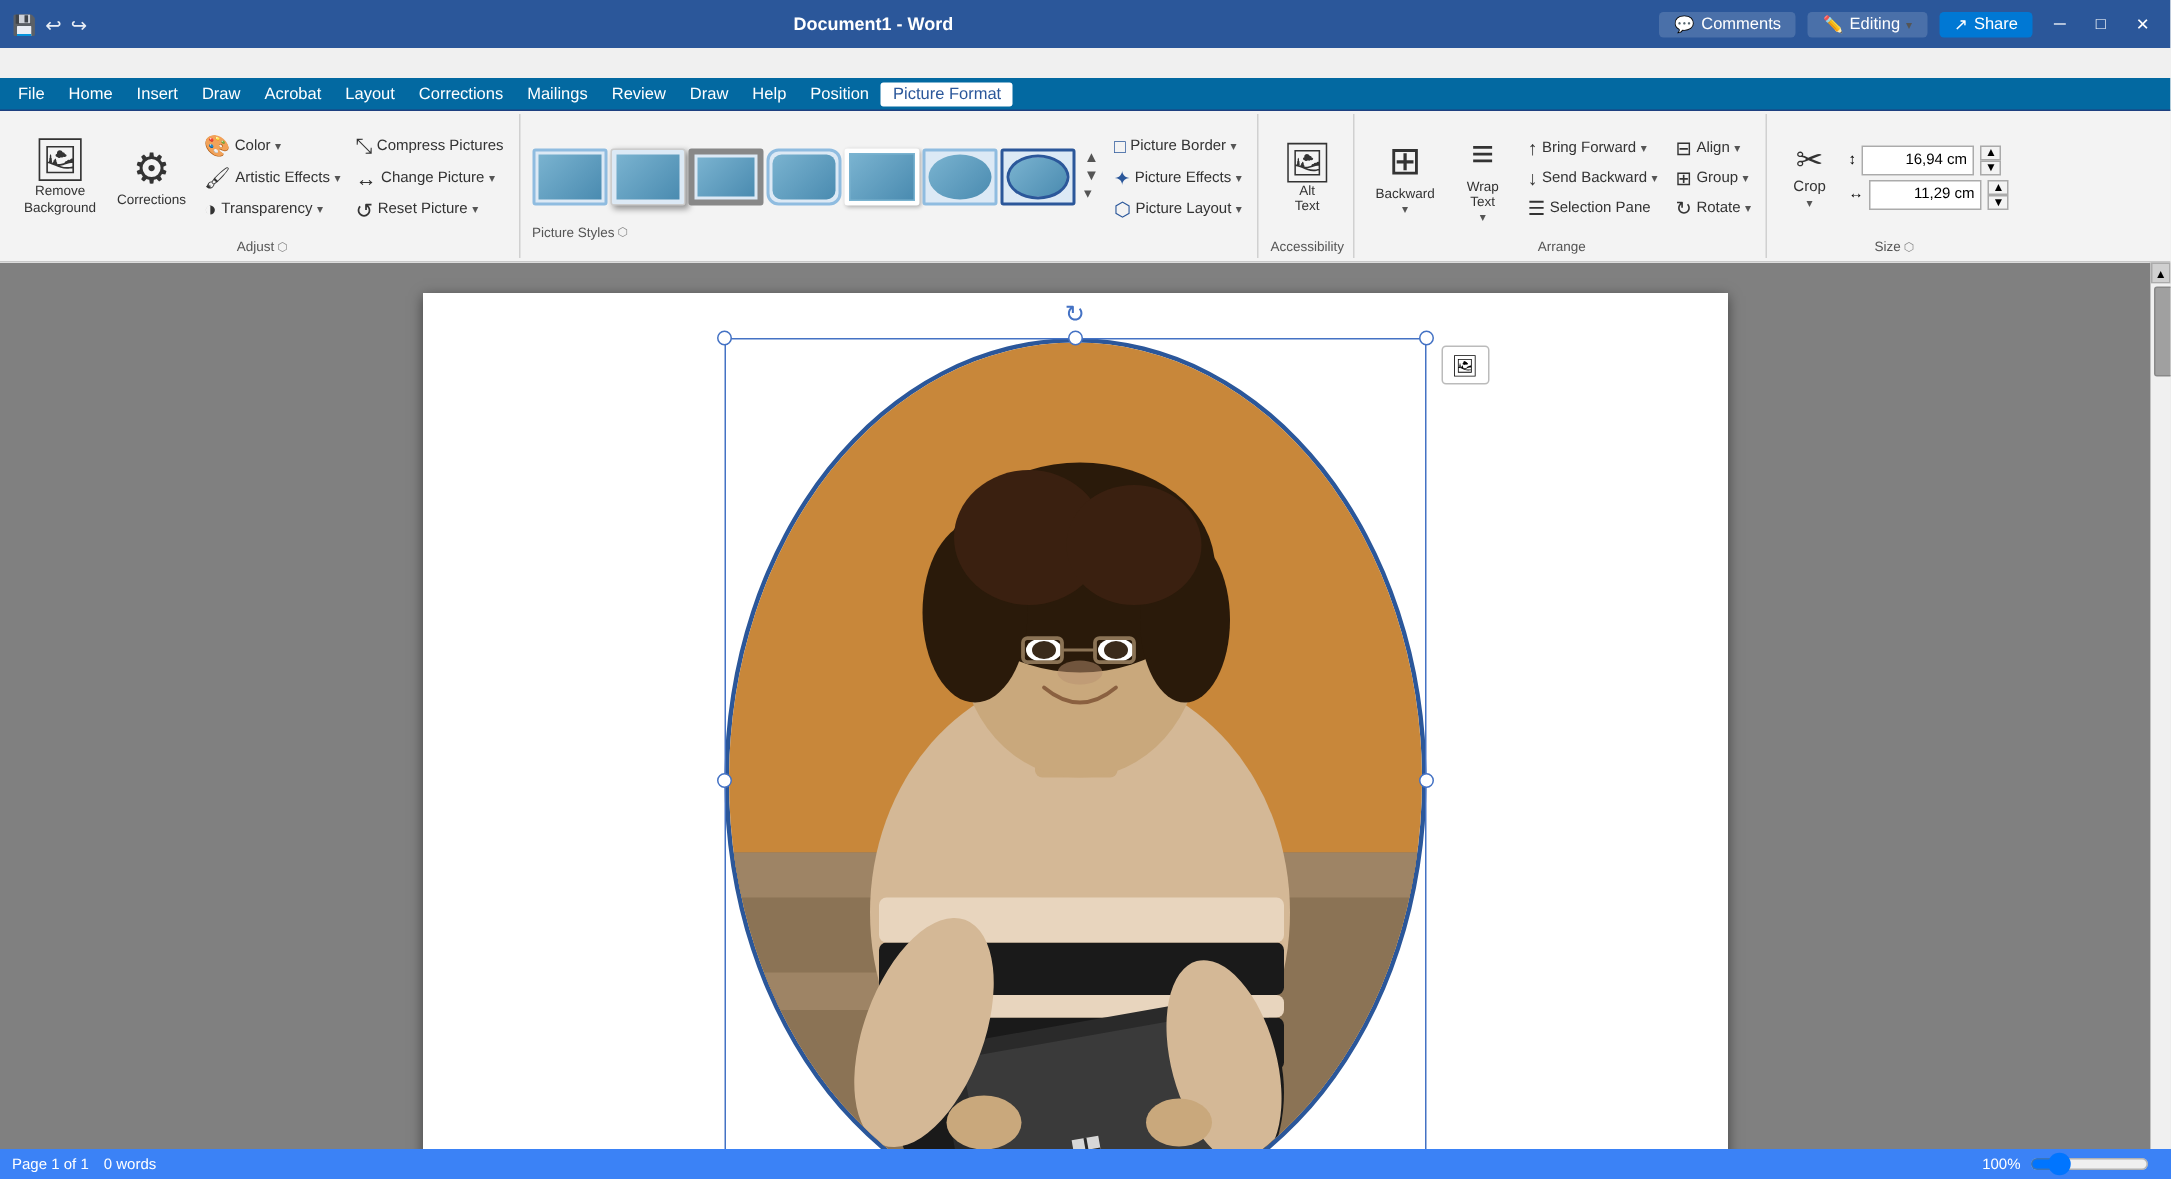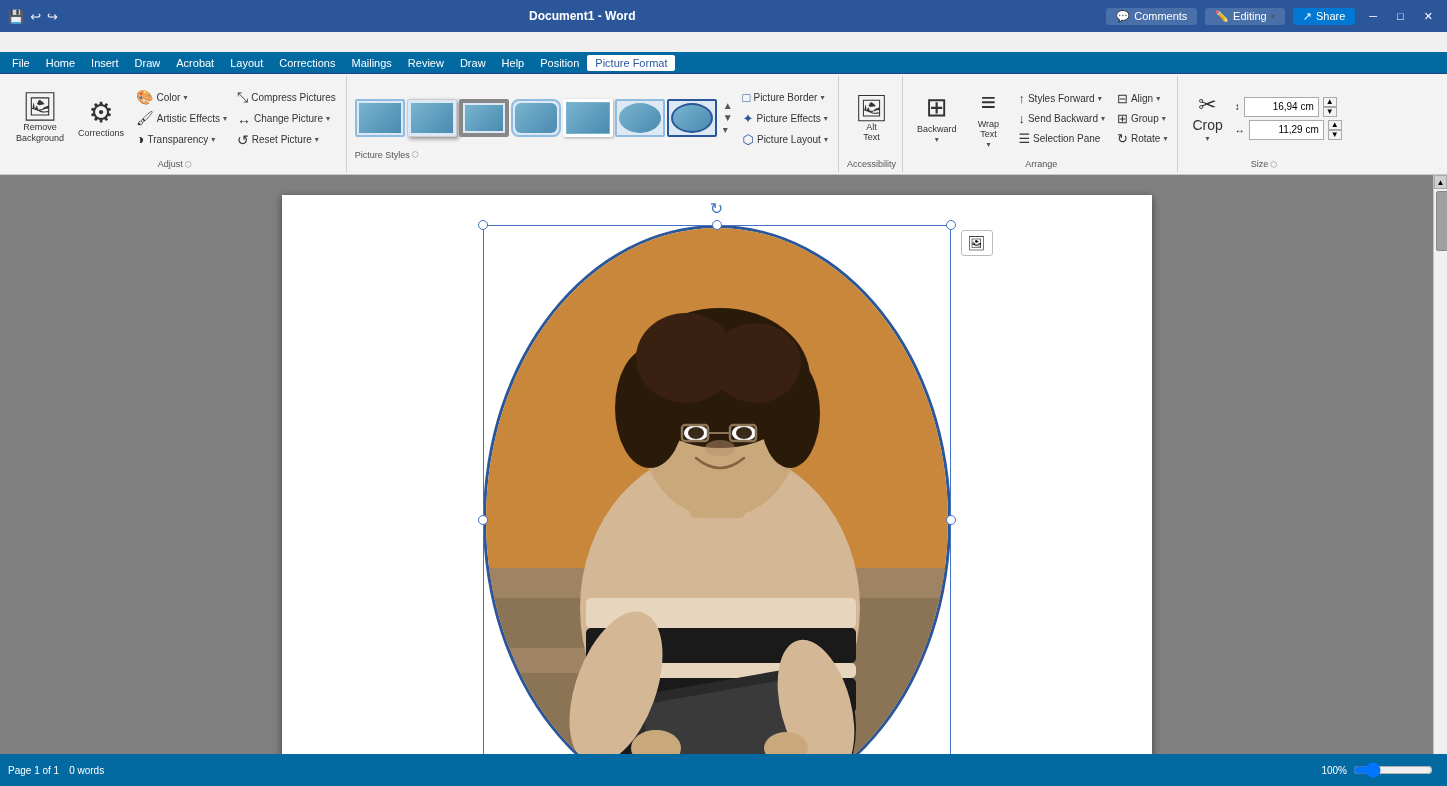--- a/index.html
+++ b/index.html
@@ -308,21 +308,21 @@
 
         <div class="ribbon-btn" style="min-width:44px;">
           <span style="font-size:26px;">≡</span>
           <span style="font-size:9px;">Wrap<br>Text</span>
           <span class="dropdown-arrow">▾</span>
         </div>
 
         <div class="v-stack">
           <div class="ribbon-btn-small">
             <span style="font-size:13px;">↑</span>
-            <span>Styles Forward</span>
+            <span>Bring Forward</span>
             <span class="dropdown-arrow">▾</span>
           </div>
           <div class="ribbon-btn-small">
             <span style="font-size:13px;">↓</span>
             <span>Send Backward</span>
             <span class="dropdown-arrow">▾</span>
           </div>
           <div class="ribbon-btn-small">
             <span style="font-size:13px;">☰</span>
             <span>Selection Pane</span>
@@ -350,21 +350,21 @@
       <div class="ribbon-group-label">
         <span>Arrange</span>
       </div>
     </div>
 
     <div class="ribbon-group" style="border-right:none;">
       <div class="ribbon-group-content" style="gap:6px;">
 
         <div class="ribbon-btn">
           <span class="icon crop-icon">✂</span>
-          <span style="font-size:14px;">Crop</span>
+          <span style="font-size:10px;">Crop</span>
           <span class="dropdown-arrow">▾</span>
         </div>
 
         <div class="size-input-group">
           <div class="size-input-row">
             <span style="font-size:10px;">↕</span>
             <input class="size-input" type="text" value="16,94 cm" style="">
             <div style="display:flex;flex-direction:column;">
               <span style="cursor:pointer;font-size:8px;line-height:1;border:1px solid #aaa;padding:0 2px;">▲</span>
               <span style="cursor:pointer;font-size:8px;line-height:1;border:1px solid #aaa;padding:0 2px;">▼</span>
@@ -483,19 +483,19 @@
   <div class="v-scrollbar">
     <div class="scrollbar-btn">▲</div>
     <div style="flex:1; position:relative; background:#f0f0f0;">
       <div class="scrollbar-thumb" style="position:absolute;top:0;"></div>
     </div>
     <div class="scrollbar-btn">▼</div>
   </div>
 
 </div>
 
-<div style="display:flex;align-items:center;background:#0369a1;color:white;height:32px;padding:0 8px;font-size:10px;position:fixed;bottom:0;width:100%;">
+<div style="display:flex;align-items:center;background:#3b82f6;color:white;height:20px;padding:0 8px;font-size:10px;position:fixed;bottom:0;width:100%;">
   <span>Page 1 of 1</span>
   <span style="margin:0 10px;">0 words</span>
   <span style="flex:1;"></span>
   <span>100%</span>
   <input type="range" min="10" max="500" value="100" style="width: 80px; margin: 0px 6px;">
 </div>
 
 </body></html>

